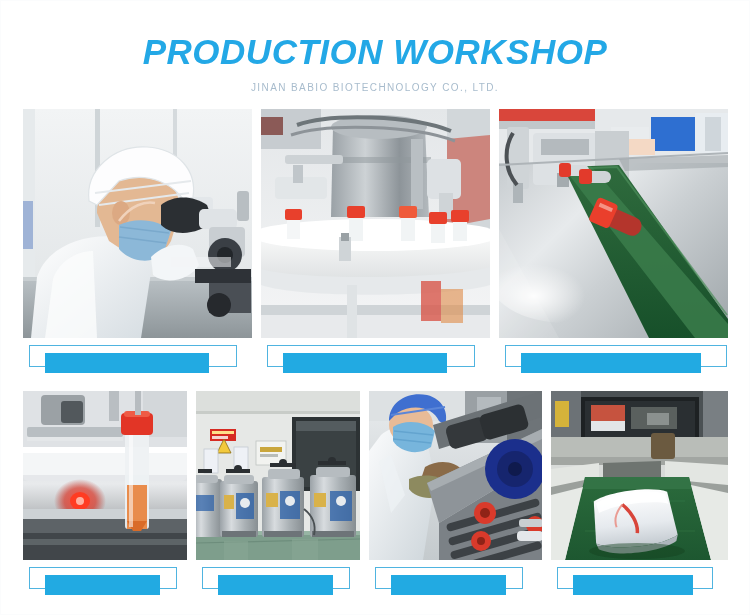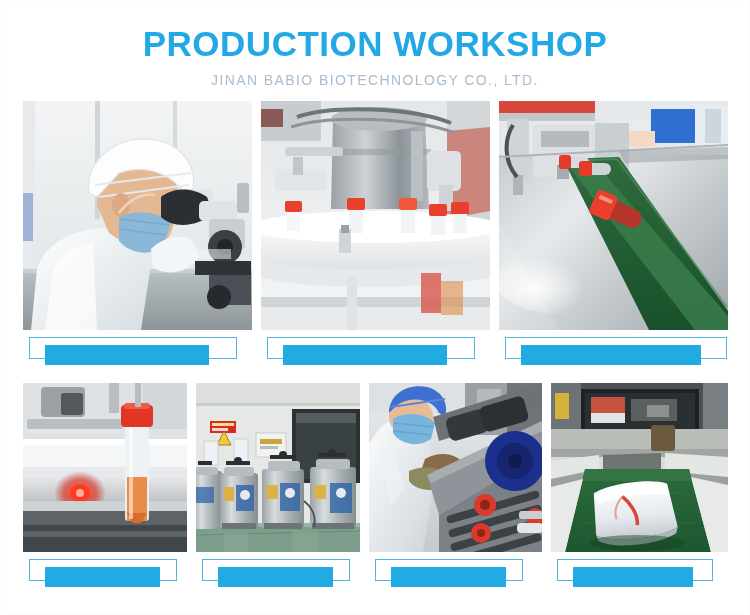--- a/index.html
+++ b/index.html
@@ -24,32 +24,33 @@
     border: 1px solid #fbfcfd;
     background: #ffffff;
   }
 
   
   .header {
     padding-top: 22px;
     text-align: center;
   }
   .page-title {
-    margin: 0;
+    margin: 8px;
     font-family: "Liberation Sans", sans-serif;
     font-size: 35px;
     font-weight: bold;
     letter-spacing: 0.5px;
     color: #23a8e6;
     line-height: 42px;
     text-shadow: 0 1px 0 rgba(255,255,255,0.6);
+    font-style: italic;
   }
   .page-subtitle {
     margin: 8px 0 0 0;
-    font-size: 14px;
+    font-size: 10px;
     font-weight: normal;
     letter-spacing: 1.4px;
     color: #a8bccd;
     line-height: 14px;
   }
 
   
   .gallery {
     padding: 14px 22px 0 22px;
   }

